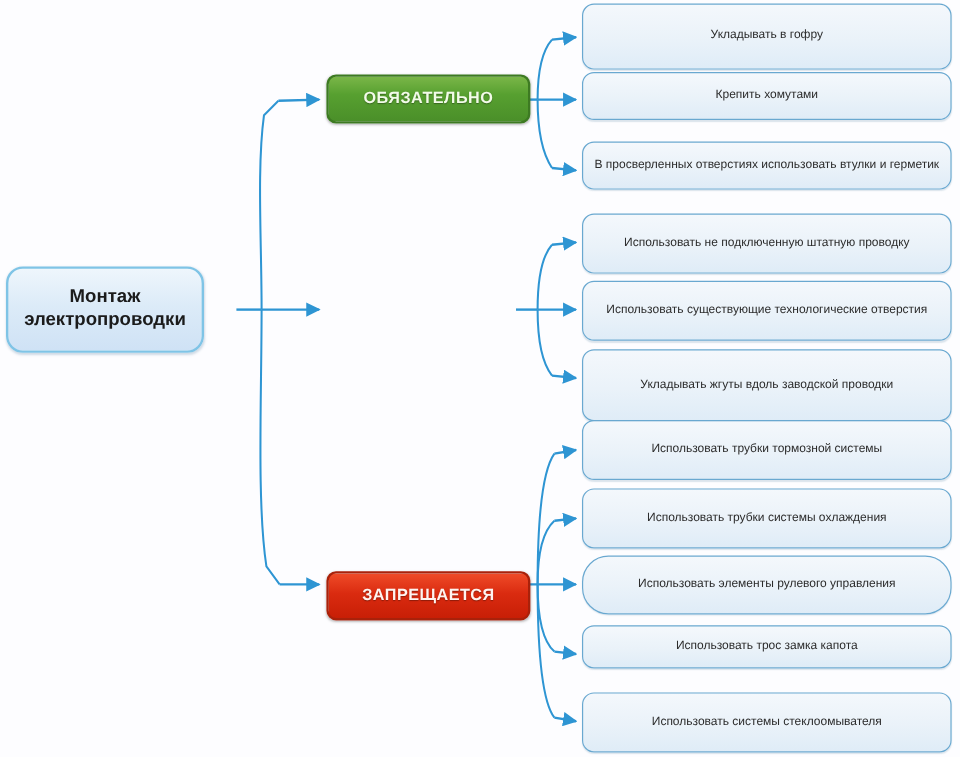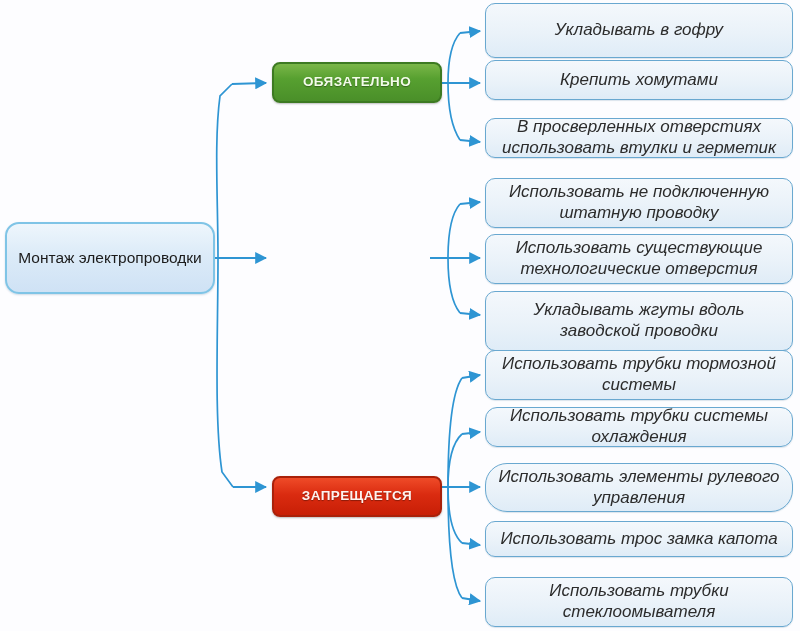--- a/index.html
+++ b/index.html
@@ -41,27 +41,27 @@
     justify-content: center;
     text-align: center;
     border-radius: 9px;
     line-height: 1.22;
   }
 
   
   .node-root {
     left: 5px;
     top: 222px;
-    width: 210px;
+    width: 165px;
     height: 72px;
     border: 2px solid #7fc4e6;
     border-radius: 14px;
     background: linear-gradient(180deg, #eef6fc 0%, #dcebf8 45%, #cfe2f5 100%);
     color: #1b1b1b;
-    font-weight: normal;
+    font-weight: bold;
     font-size: 15.5px;
     padding: 2px 8px;
     box-shadow: 0 1px 2px rgba(90,130,160,0.28);
   }
 
   
   .node-cat {
     width: 170px;
     height: 41px;
     border-radius: 8px;
@@ -93,24 +93,23 @@
   }
 
   
   .node-leaf {
     left: 485px;
     width: 308px;
     border: 1.6px solid #69a8d0;
     border-radius: 10px;
     background: linear-gradient(180deg, #f4f8fc 0%, #eaf2f9 55%, #dfecf7 100%);
     color: #2c2c2c;
-    font-size: 17px;
+    font-size: 10px;
     padding: 2px 9px;
     box-shadow: 0 1px 1px rgba(100,140,170,0.22);
-    font-style: italic;
   }
   .leaf-txt {
     display: block;
     width: 100%;
   }
 </style>
 </head>
 <body>
 
 <div id="diagram">
@@ -185,26 +184,26 @@
   <div class="node node-leaf" style="top:234px;height:50px;justify-content:flex-end;">
     <span class="leaf-txt">Использовать существующие технологические отверстия</span>
   </div>
   <div class="node node-leaf" style="top:291px;height:60px;">
     <span class="leaf-txt">Укладывать жгуты вдоль заводской проводки</span>
   </div>
 
   <div class="node node-leaf" style="top:350px;height:50px;">
     <span class="leaf-txt">Использовать трубки тормозной системы</span>
   </div>
-  <div class="node node-leaf" style="top:407px;height:40px;border-radius:12px;">
+  <div class="node node-leaf" style="top:407px;height:50px;">
     <span class="leaf-txt">Использовать трубки системы охлаждения</span>
   </div>
   <div class="node node-leaf" style="top:463px;height:49px;border-radius:22px;">
     <span class="leaf-txt">Использовать элементы рулевого управления</span>
   </div>
   <div class="node node-leaf" style="top:521px;height:36px;">
     <span class="leaf-txt">Использовать трос замка капота</span>
   </div>
   <div class="node node-leaf" style="top:577px;height:50px;">
-    <span class="leaf-txt">Использовать трубки стеклоомывателя</span>
+    <span class="leaf-txt">Использовать системы стеклоомывателя</span>
   </div>
 
 </div>
 
 </body></html>

